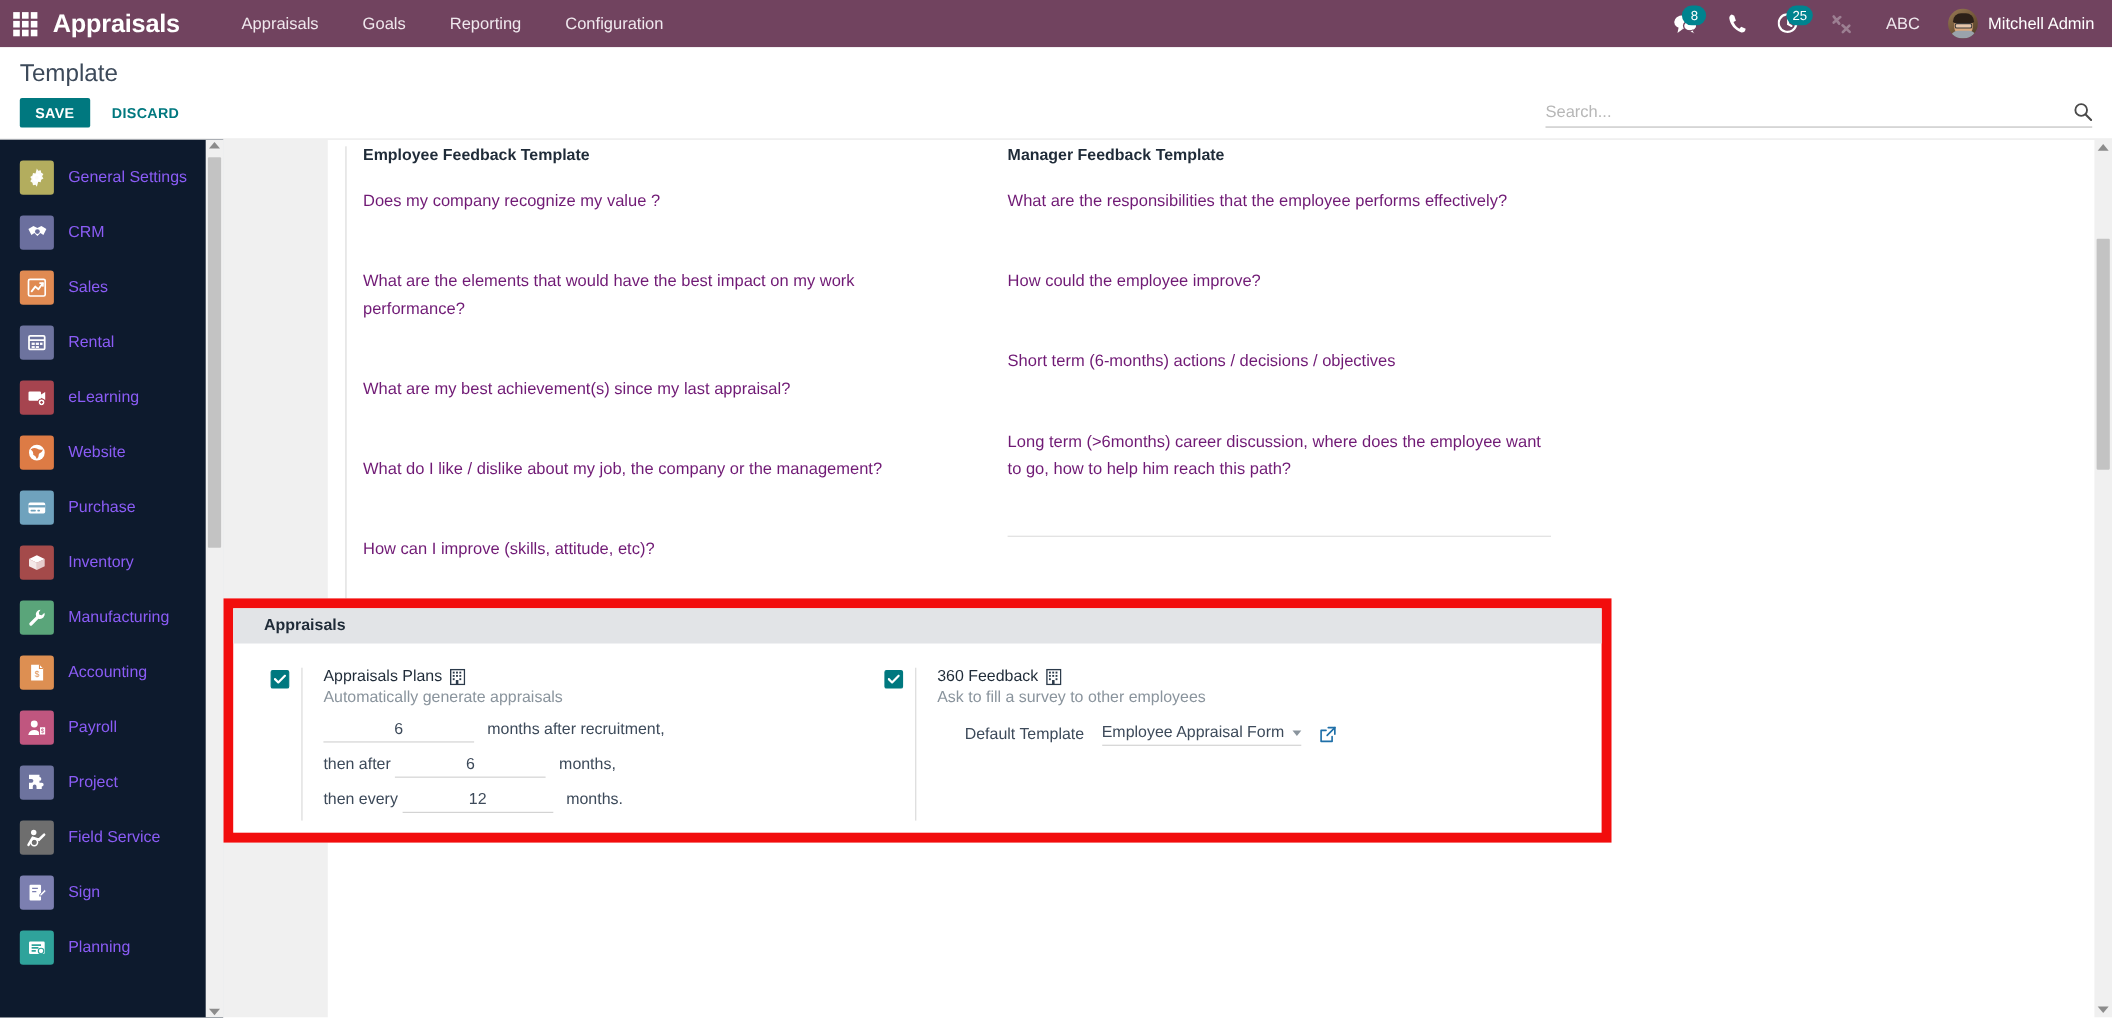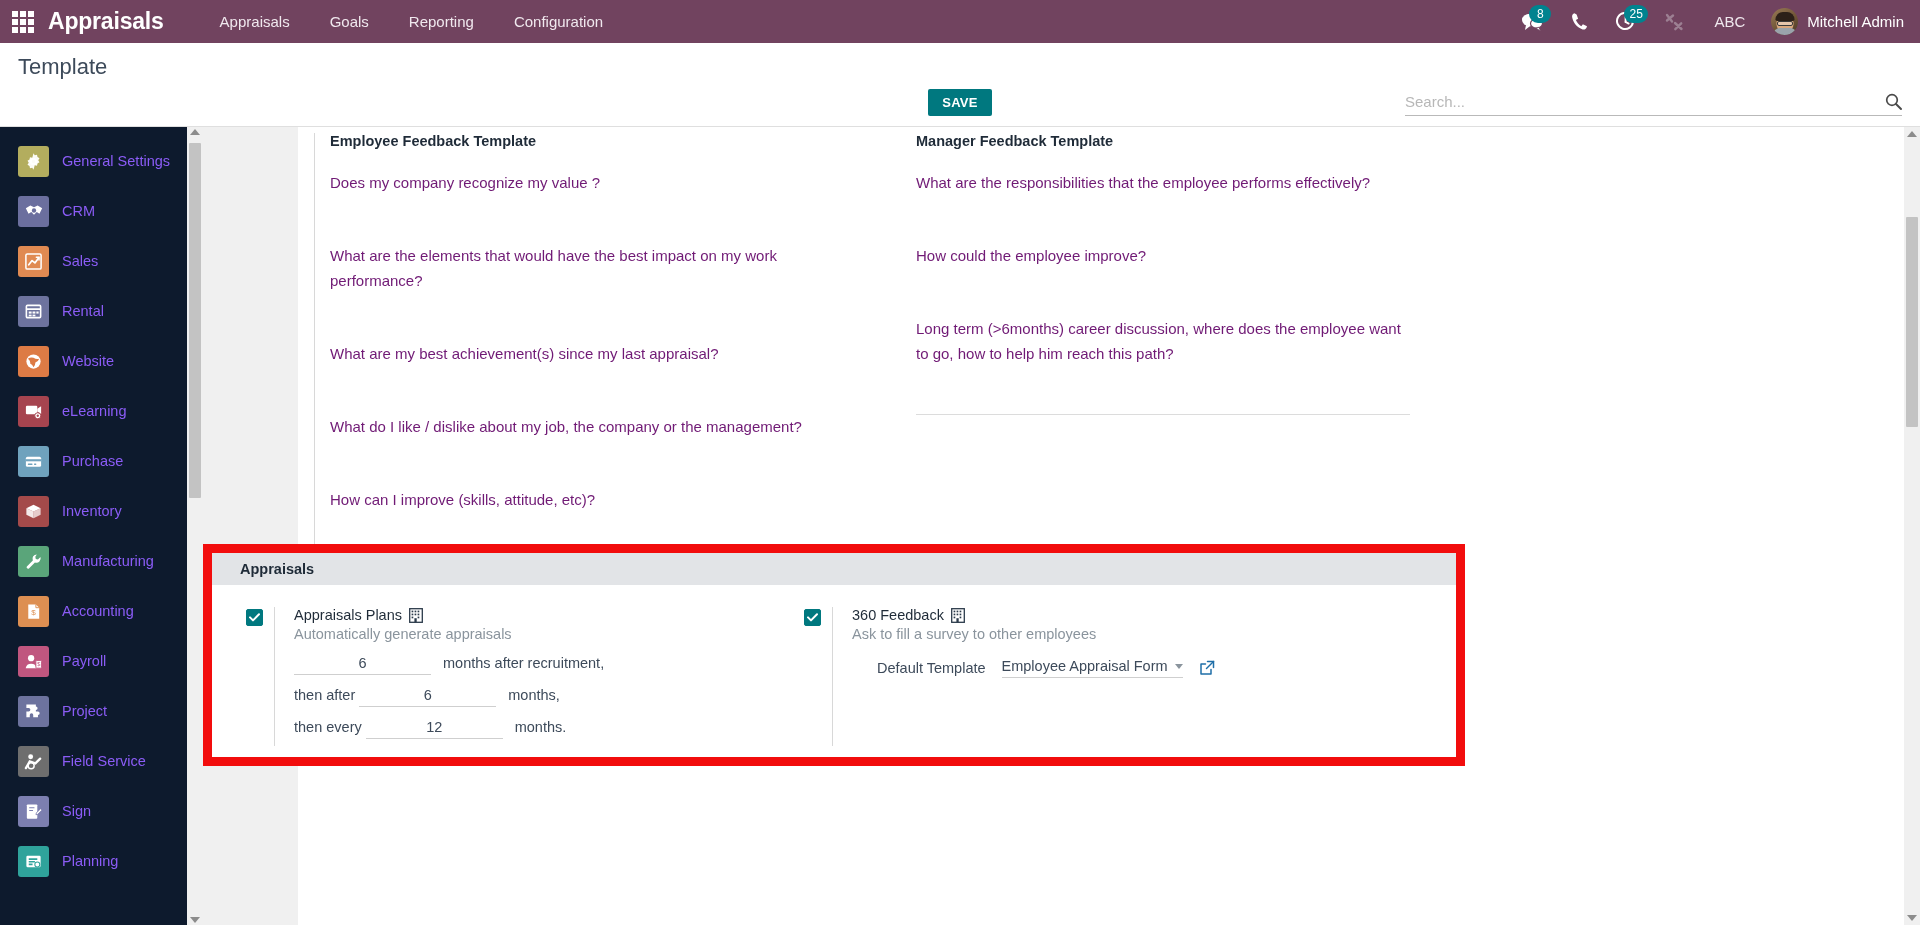--- a/index.html
+++ b/index.html
@@ -95,21 +95,21 @@
     background: #ffffff;
     border-bottom: 1px solid #dfdfdf;
     padding: 9px 18px 0 18px;
     position: relative;
     height: 84px;
   }
   .cp-title {
     font-size: 22px; color: #3d4a5a; font-weight: 400;
     line-height: 30px; margin-bottom: 7px;
   }
-  .cp-buttons { display: flex; align-items: center; gap: 8px; flex-direction: column; }
+  .cp-buttons { display: flex; align-items: flex-end; gap: 8px; }
   .btn-save {
     background: #00787f; color: #ffffff;
     font-size: 13px; font-weight: bold; letter-spacing: 0.3px;
     padding: 6px 14px; border: none; cursor: pointer;
     border-radius: 2px;
   }
   .btn-discard {
     background: transparent; color: #00787f;
     font-size: 13px; font-weight: bold; letter-spacing: 0.3px;
     padding: 6px 12px; border: none; cursor: pointer;
@@ -442,39 +442,39 @@
             <rect x="9" y="10" width="3" height="2.2" fill="#fff"></rect>
             <rect x="13" y="10" width="2.4" height="2.2" fill="#fff"></rect>
             <rect x="5" y="13.3" width="3" height="1.8" fill="#fff"></rect>
             <rect x="9" y="13.3" width="3" height="1.8" fill="#fff"></rect>
           </svg>
       </span>
       <span class="side-label">Rental</span>
     </div>
 
     <div class="side-item">
-      <span class="side-ico" style="background:#dd7b45">
-        <svg width="19" height="19" viewBox="0 0 20 20">
-            <circle cx="10" cy="10" r="7.5" fill="#fff"></circle>
-            <path d="M4 7 Q7 9 6.5 12 Q9 13 10 16 Q12 14 12 11 Q15 10 16 7 Q13 8 10 6 Q7 5 4 7Z" fill="#dd7b45"></path>
-          </svg>
-      </span>
-      <span class="side-label">Website</span>
-    </div>
-
-    <div class="side-item">
       <span class="side-ico" style="background:#a6444f">
         <svg width="19" height="19" viewBox="0 0 20 20">
             <rect x="2" y="4" width="12" height="9" rx="1.2" fill="#fff"></rect>
             <path d="M14 7 L18 4.5 L18 12.5 L14 10 Z" fill="#fff"></path>
             <circle cx="14.5" cy="14.5" r="3.2" fill="#fff" stroke="#a6444f" stroke-width="1"></circle>
             <path d="M13.2 14.5 h2.6 M14.5 13.2 v2.6" stroke="#a6444f" stroke-width="1.2"></path>
           </svg>
       </span>
       <span class="side-label">eLearning</span>
+    </div>
+
+    <div class="side-item">
+      <span class="side-ico" style="background:#dd7b45">
+        <svg width="19" height="19" viewBox="0 0 20 20">
+            <circle cx="10" cy="10" r="7.5" fill="#fff"></circle>
+            <path d="M4 7 Q7 9 6.5 12 Q9 13 10 16 Q12 14 12 11 Q15 10 16 7 Q13 8 10 6 Q7 5 4 7Z" fill="#dd7b45"></path>
+          </svg>
+      </span>
+      <span class="side-label">Website</span>
     </div>
 
     <div class="side-item">
       <span class="side-ico" style="background:#6fa2bd">
         <svg width="19" height="19" viewBox="0 0 20 20">
             <rect x="2" y="5" width="16" height="10.5" rx="1.6" fill="#fff"></rect>
             <rect x="2" y="7.6" width="16" height="2.2" fill="#6fa2bd"></rect>
             <rect x="4" y="12" width="5" height="1.6" rx="0.6" fill="#6fa2bd"></rect>
             <rect x="10.5" y="12" width="2.5" height="1.6" rx="0.6" fill="#6fa2bd"></rect>
           </svg>
@@ -589,20 +589,21 @@
           <div class="tpl-q">What are my best achievement(s) since my last appraisal?</div>
           <div class="tpl-q">What do I like / dislike about my job, the company or the management?</div>
           <div class="tpl-q">How can I improve (skills, attitude, etc)?</div>
           <hr class="tpl-rule">
         </div>
 
         <div class="tpl-col right">
           <div class="tpl-title">Manager Feedback Template</div>
           <div class="tpl-q">What are the responsibilities that the employee performs effectively?</div>
           <div class="tpl-q">How could the employee improve?</div>
+          <div class="tpl-q">Short term (6-months) actions / decisions / objectives</div>
           <div class="tpl-q">Long term (&gt;6months) career discussion, where does the employee want to go, how to help him reach this path?</div>
           <hr class="tpl-rule">
         </div>
       </div>
 
       <div class="hl-panel">
         <div class="hl-head">Appraisals</div>
 
         <div class="hl-body">
 

